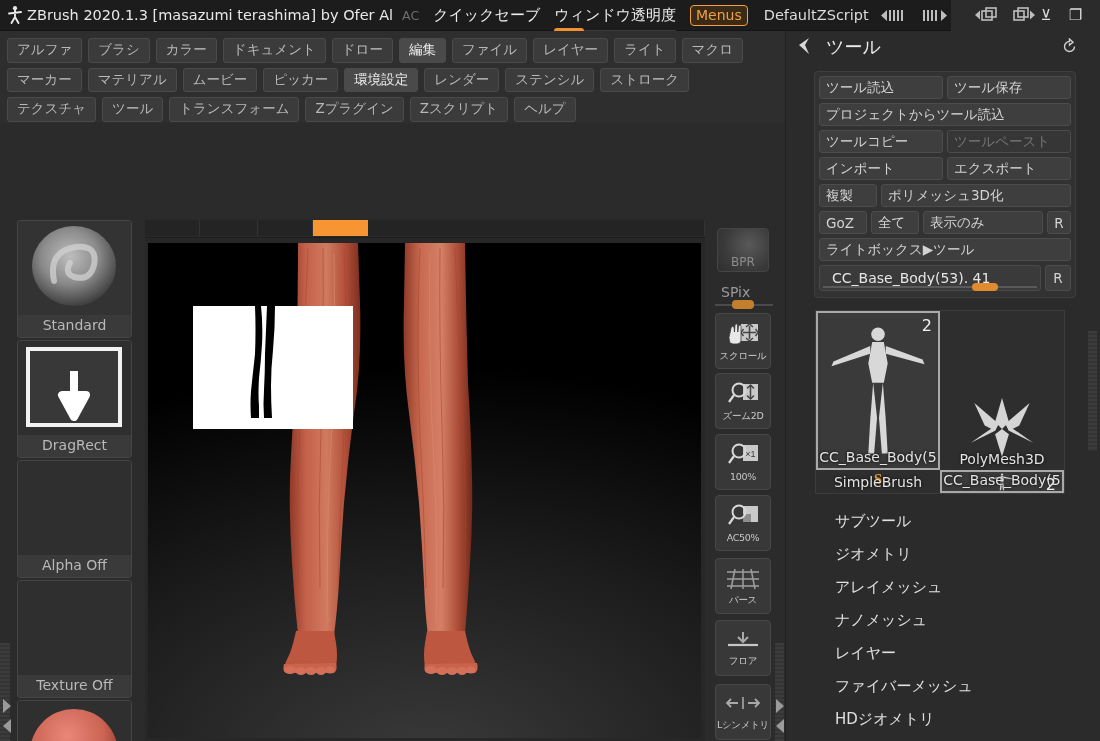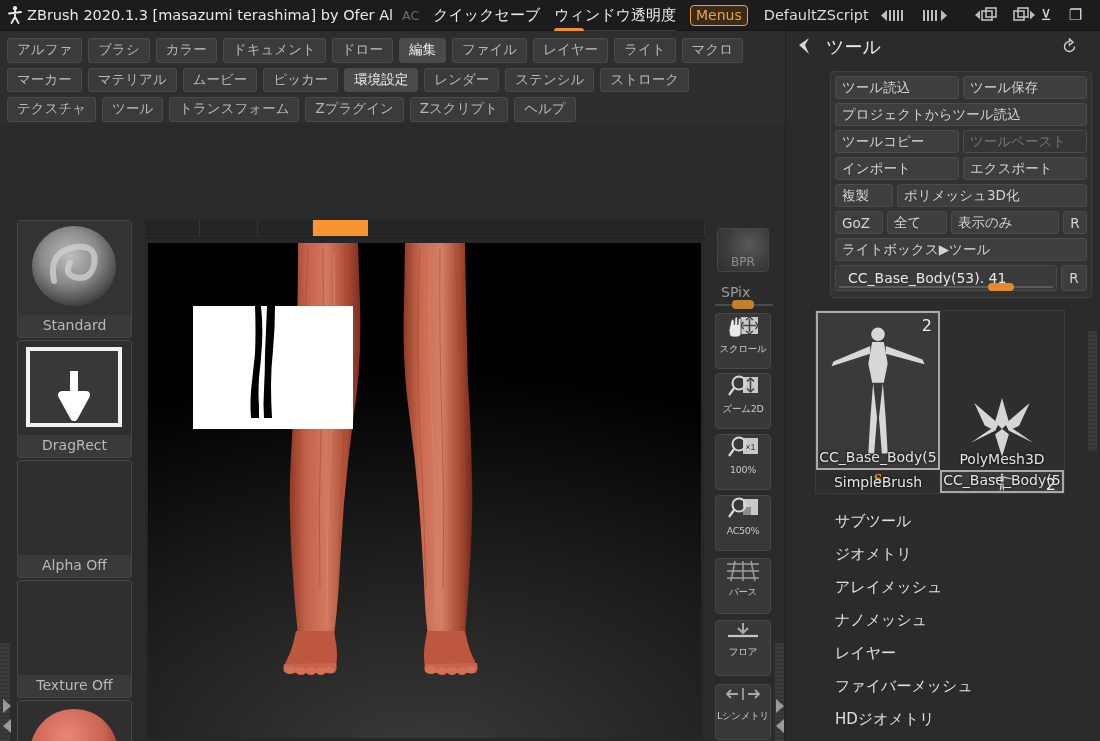--- a/index.html
+++ b/index.html
@@ -6,21 +6,21 @@
   html, body {
     width: 1100px; height: 741px;
     background: #2b2b2b;
     font-family: "DejaVu Sans", "Liberation Sans", sans-serif;
     overflow: hidden;
   }
   #app { position: relative; width: 1100px; height: 741px; background: #2b2b2b; }
 
   
   #titlebar {
-    position: absolute; left: 0; top: 0; width: 1100px; height: 31px;
+    position: absolute; left: 0; top: 0; width: 951px; height: 31px;
     background: #1c1c1c;
     display: flex; align-items: center;
     border-bottom: 1px solid #141414;
   }
   .tb-logo { width: 26px; height: 22px; margin-left: 5px; display: flex; align-items: center; justify-content: center; }
   .tb-title { color: #e8e8e8; font-size: 14.5px; margin-left: 2px; white-space: nowrap; }
   .tb-ac { color: #6e6e6e; font-size: 12.5px; margin-left: 9px; }
   .tb-item { color: #ececec; font-size: 15px; margin-left: 14px; position: relative; white-space: nowrap; }
   .tb-slider-wrap { position: relative; margin-left: 14px; }
   .tb-slider-track {
@@ -131,21 +131,21 @@
   }
 
   
   #rightshelf {
     position: absolute; left: 705px; top: 218px; width: 80px; height: 523px;
     background: #2b2b2b;
   }
   .rs-btn {
     position: absolute; left: 10px; width: 56px; height: 56px;
     background: #383838; border: 1px solid #484848; border-radius: 4px;
-    display: flex; flex-direction: column; align-items: center; justify-content: flex-start;
+    display: flex; flex-direction: column; align-items: center; justify-content: center;
     color: #c8c8c8; font-size: 9.5px; gap: 2px;
   }
   .rs-btn .lbl { font-size: 9.5px; line-height: 1; letter-spacing: -0.3px; }
   .rs-bpr {
     position: absolute; left: 12px; top: 10px; width: 52px; height: 44px;
     background: radial-gradient(circle at 62% 38%, #595959 0%, #3b3b3b 60%, #2e2e2e 100%);
     border: 1px solid #454545; border-radius: 4px;
     display: flex; align-items: flex-end; justify-content: center;
     color: #8c8c8c; font-size: 12px; padding-bottom: 2px;
   }
@@ -165,21 +165,21 @@
   #rightpanel {
     position: absolute; left: 785px; top: 31px; width: 315px; height: 710px;
     background: #2b2b2b; border-left: 1px solid #212121;
   }
   #rp-header { position: relative; height: 32px; display: flex; align-items: center; }
   .rp-back { margin-left: 7px; color: #d8d8d8; font-size: 17px; line-height: 1; }
   .rp-title { margin-left: 11px; color: #eaeaea; font-size: 18px; }
   .rp-reset { position: absolute; right: 22px; top: 7px; color: #cfcfcf; font-size: 16px; }
 
   #rp-buttons {
-    position: absolute; left: 44px; top: 40px; width: 262px;
+    position: absolute; left: 28px; top: 40px; width: 262px;
     background: #323232; border: 1px solid #3f3f3f; border-radius: 4px;
     padding: 4px 4px 6px 4px;
   }
   .rp-row { display: flex; gap: 4px; margin-bottom: 4px; }
   .rp-btn {
     background: #3e3e3e; border: 1px solid #4c4c4c; border-radius: 3px;
     color: #d3d3d3; font-size: 13.5px; height: 23px;
     display: flex; align-items: center; padding: 0 6px; white-space: nowrap;
   }
   .rp-btn.dim { color: #767676; background: #363636; }
@@ -672,21 +672,21 @@
       <div class="rp-row">
         <div class="rp-btn grow">インポート</div>
         <div class="rp-btn grow">エクスポート</div>
       </div>
       <div class="rp-row">
         <div class="rp-btn" style="width:58px">複製</div>
         <div class="rp-btn grow">ポリメッシュ3D化</div>
       </div>
       <div class="rp-row">
         <div class="rp-btn" style="width:48px">GoZ</div>
-        <div class="rp-btn" style="width:60px">全て</div>
+        <div class="rp-btn" style="width:48px">全て</div>
         <div class="rp-btn grow">表示のみ</div>
         <div class="rp-btn sq">R</div>
       </div>
       <div class="rp-row">
         <div class="rp-btn grow">ライトボックス▶ツール</div>
       </div>
       <div class="rp-row" style="margin-bottom:0">
         <div class="rp-slider">
           <span class="stxt">CC_Base_Body(53). 41</span>
           <span class="strack"></span>

